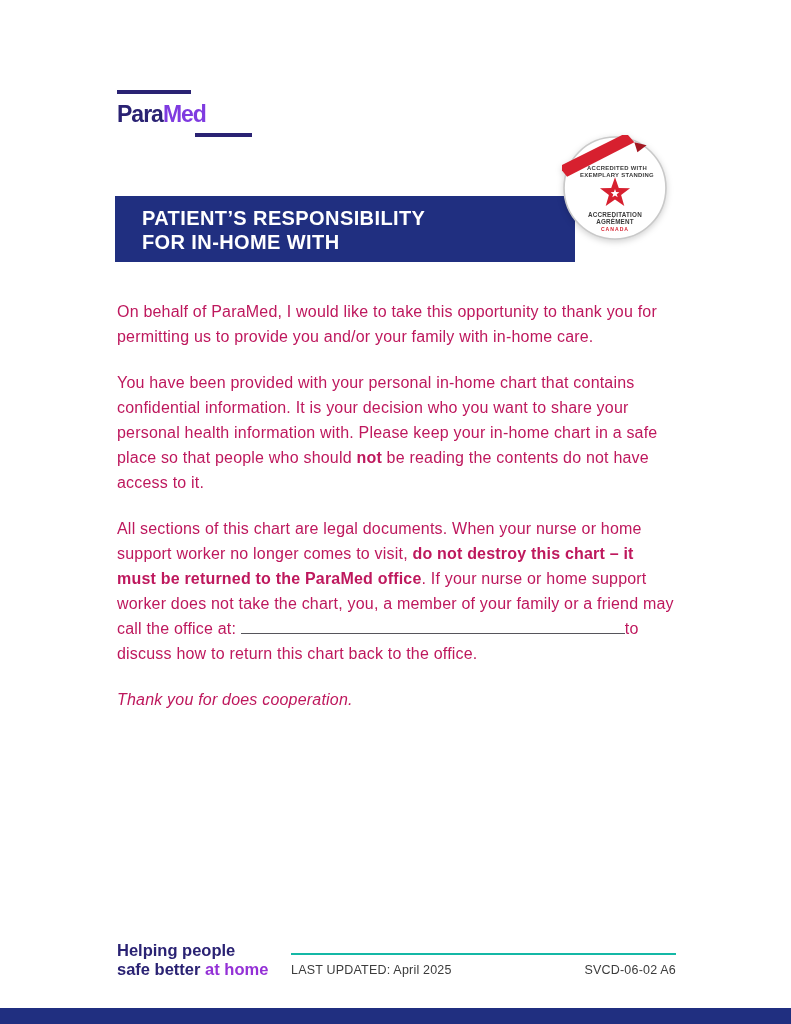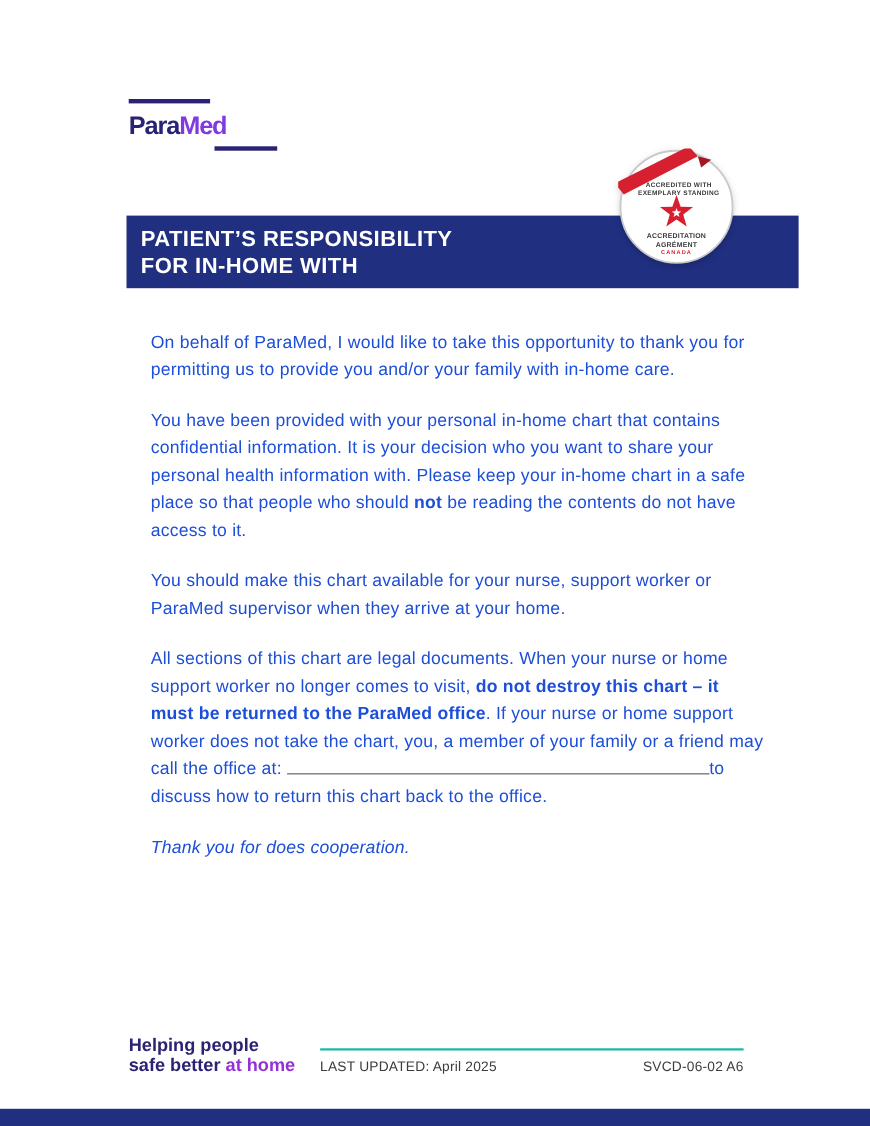--- a/index.html
+++ b/index.html
@@ -9,31 +9,31 @@
   }
   
   .logo{position:absolute;left:117px;top:90px;}
   .logo-rule-top{width:74px;height:4px;background:var(--logo-navy,#2A2273);margin-bottom:3px;}
   .logo-text{font-size:23px;font-weight:bold;letter-spacing:-1px;line-height:34px;}
   .logo-para{color:var(--logo-navy,#2A2273);}
   .logo-med{color:var(--brand-purple,#7F3BE0);}
   .logo-rule-bottom{width:57px;height:4px;background:var(--logo-navy,#2A2273);margin-left:78px;margin-top:2px;}
   
   .title-bar{
-    position:absolute;left:115px;top:196px;width:611px;height:66px;box-sizing:border-box;
-    background:var(--navy,#202F80);color:#fff;padding:10px 0 0 13px;z-index:1;
+    position:absolute;left:115px;top:196px;width:460px;height:66px;box-sizing:border-box;
+    background:var(--navy,#202F80);color:#fff;padding:10px 0 0 27px;z-index:1;
   }
   .title-line{font-size:20px;font-weight:bold;letter-spacing:.4px;line-height:24px;}
   
   .badge{position:absolute;left:562px;top:135px;width:106px;height:106px;z-index:2;
     filter:drop-shadow(0 2px 3px rgba(0,0,0,.18));}
   
   .body-text{
     position:absolute;left:117px;top:299px;width:557px;
-    color:#1d4ed8;font-size:16px;line-height:25px;letter-spacing:.2px;margin-left:20px;
+    color:#be185d;font-size:16px;line-height:25px;letter-spacing:.2px;
   }
   .para{margin:0 0 21px 0;}
   .seg-normal{font-weight:normal;}
   .seg-bold{font-weight:bold;text-align:center;}
   .seg-italic{font-style:italic;}
   .seg-blank{display:inline-block;width:384px;border-bottom:1.7px solid #56555b;}
   
   .tagline{position:absolute;left:117px;top:941px;font-weight:bold;font-size:16.5px;line-height:19px;}
   .tagline-navy{color:var(--logo-navy,#2A2273);}
   .tagline-purple{color:var(--accent-purple,#9430D6);}
@@ -72,21 +72,20 @@
     <polygon fill="#D7202F" points="52,41.5 55.70,51.90 66.74,52.21 57.99,58.95 61.11,69.54 52,63.3 42.89,69.54 46.01,58.95 37.26,52.21 48.30,51.90"></polygon>
     <polygon fill="#ffffff" points="52,53.0 53.06,56.04 56.28,56.11 53.71,58.06 54.65,61.14 52,59.3 49.35,61.14 50.29,58.06 47.72,56.11 50.94,56.04"></polygon>
     <text x="52" y="80" text-anchor="middle" font-size="6.2" letter-spacing="0.2" class="badge-caps">ACCREDITATION</text>
     <text x="52" y="87.5" text-anchor="middle" font-size="6.2" letter-spacing="0.2" class="badge-caps">AGRÉMENT</text>
     <text x="52" y="94" text-anchor="middle" font-size="5" font-weight="bold" letter-spacing="1" fill="#D7202F">CANADA</text>
   </svg>
 
   <div class="body-text">
       <p class="para"><span class="seg-normal">On behalf of ParaMed, I would like to take this opportunity to thank you for permitting us to provide you and/or your family with in-home care.</span></p>
       <p class="para"><span class="seg-normal">You have been provided with your personal in-home chart that contains confidential information. It is your decision who you want to share your personal health information with. Please keep your in-home chart in a safe place so that people who should </span><span class="seg-bold">not</span><span class="seg-normal"> be reading the contents do not have access to it.</span></p>
-      <p class="para"><span class="seg-normal">You should make this chart available for your nurse, support worker or ParaMed supervisor when they arrive at your home.</span></p>
       <p class="para"><span class="seg-normal">All sections of this chart are legal documents. When your nurse or home support worker no longer comes to visit, </span><span class="seg-bold">do not destroy this chart – it must be returned to the ParaMed office</span><span class="seg-normal">. If your nurse or home support worker does not take the chart, you, a member of your family or a friend may call the office at: </span><span class="seg-blank"></span><span class="seg-normal">to discuss how to return this chart back to the office.</span></p>
       <p class="para"><span class="seg-italic">Thank you for does cooperation.</span></p>
     </div>
 
   <div class="tagline">
     <div class="tagline-navy">Helping people</div>
     <div><span class="tagline-navy">safe better </span><span class="tagline-purple">at home</span></div>
   </div>
 
   <div class="footer-meta">

